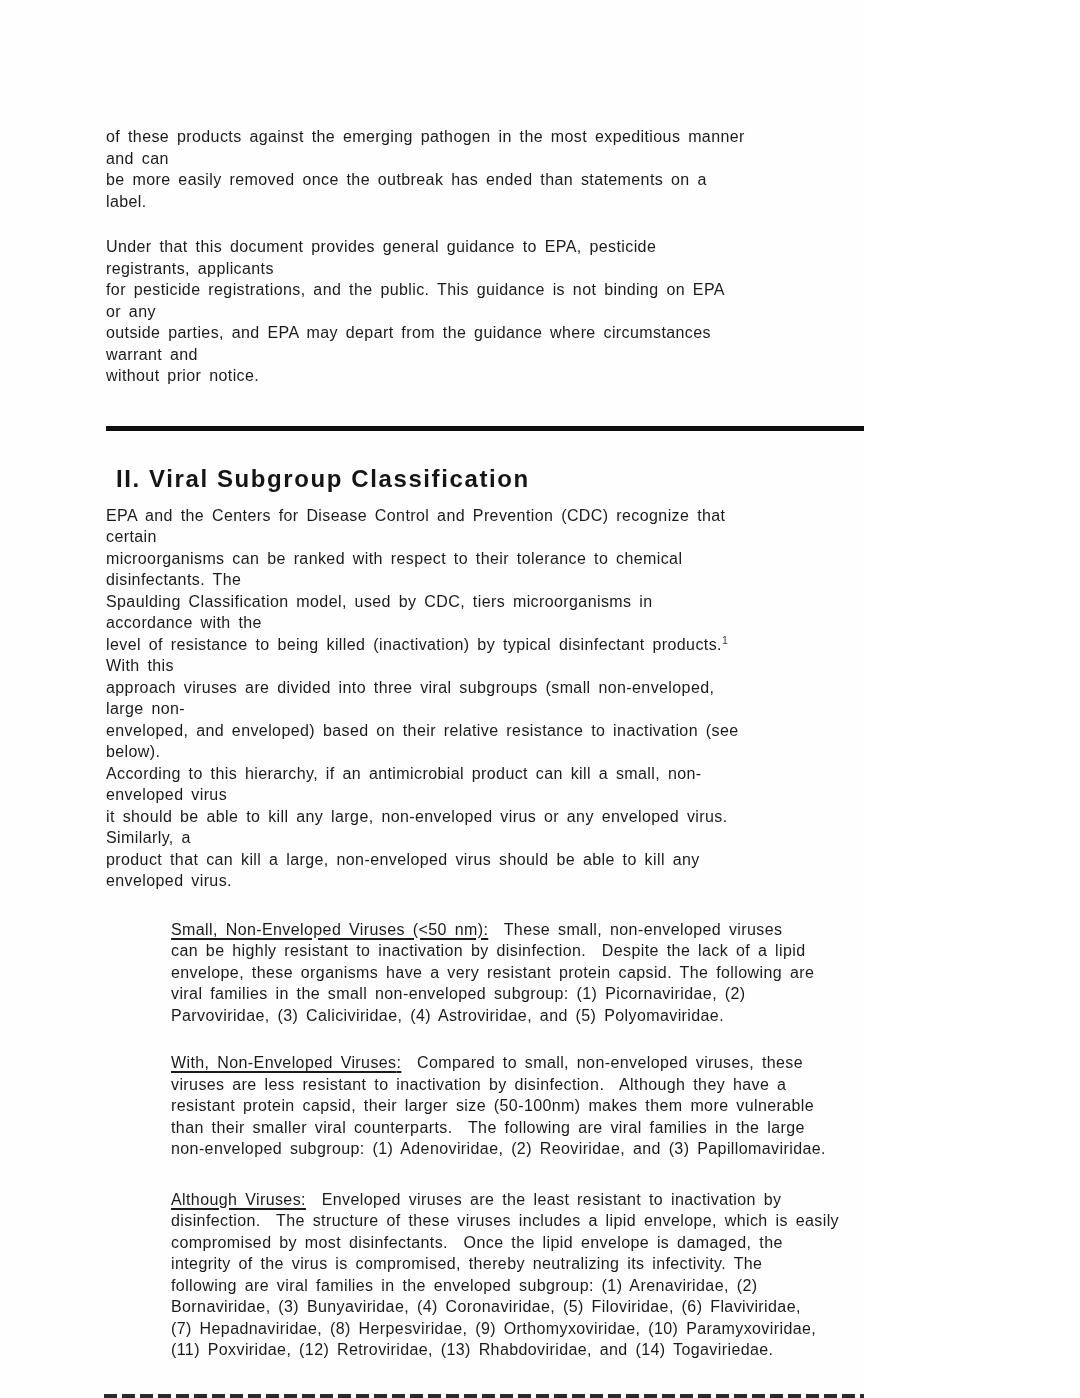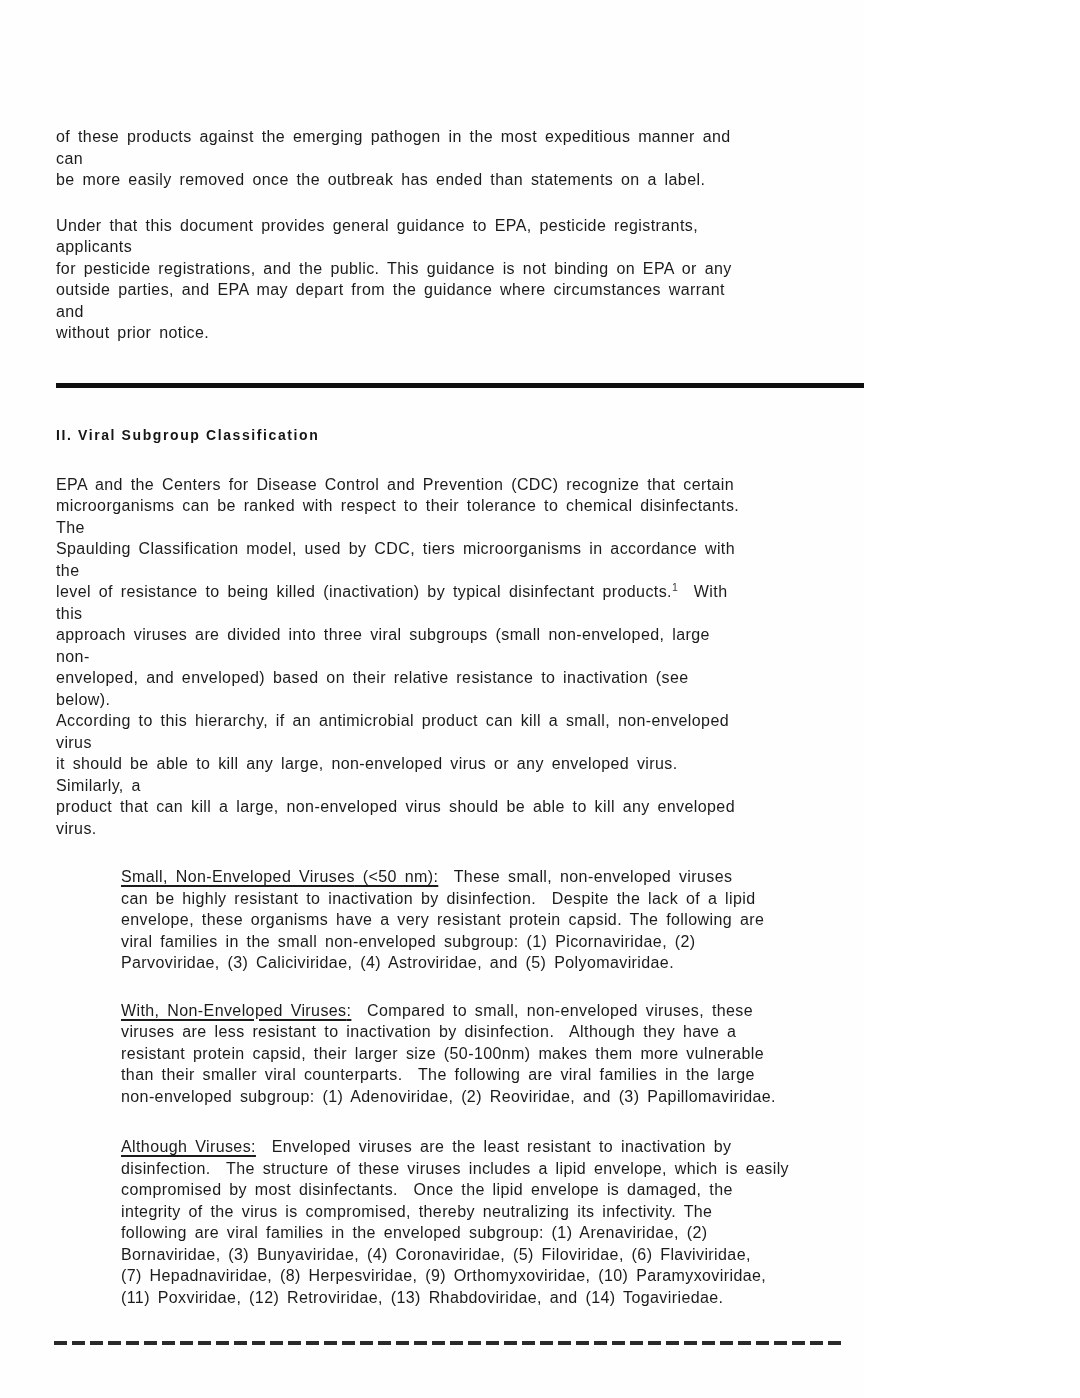--- a/index.html
+++ b/index.html
@@ -6,21 +6,21 @@
     margin: 0;
     padding: 0;
     background: #ffffff;
   }
   .page {
     position: relative;
     width: 864px;
     height: 1398px;
     background: #fefefe;
     box-sizing: border-box;
-    padding: 126px 119px 0 56px;
+    padding: 126px 119px 0 106px;
     font-family: "Liberation Sans", sans-serif;
     color: #1b1b1b;
     overflow: hidden;
   }
   .body-text {
     margin: 0;
     font-size: 16px;
     line-height: 21.5px;
     letter-spacing: 0.4px;
     word-spacing: 3px;
@@ -29,28 +29,28 @@
   }
   .para-note        { margin-top: 24px; }
   .thick-rule {
     margin: 39px 0 0 0;
     border: none;
     height: 5px;
     width: 828px;
     background: #0f0f0f;
   }
   .section-heading {
-    margin: 36px 0 0 0;
-    font-size: 14px;
+    margin: 36px 0 0 10px;
+    font-size: 24px;
     line-height: 23px;
     font-weight: bold;
     letter-spacing: 1.6px;
     color: #151515;
   }
-  .para-main        { margin-top: 27px; }
+  .para-main        { margin-top: 15px; }
   .subsection       { margin-left: 65px; width: 766px; }
   .subsection-1     { margin-top: 27px; }
   .subsection-2     { margin-top: 26px; }
   .subsection-3     { margin-top: 29px; }
   .para-closing     { margin-top: 31px; }
   .sub-title {
     text-decoration: underline;
     text-decoration-thickness: 2px;
     text-underline-offset: 3px;
   }

